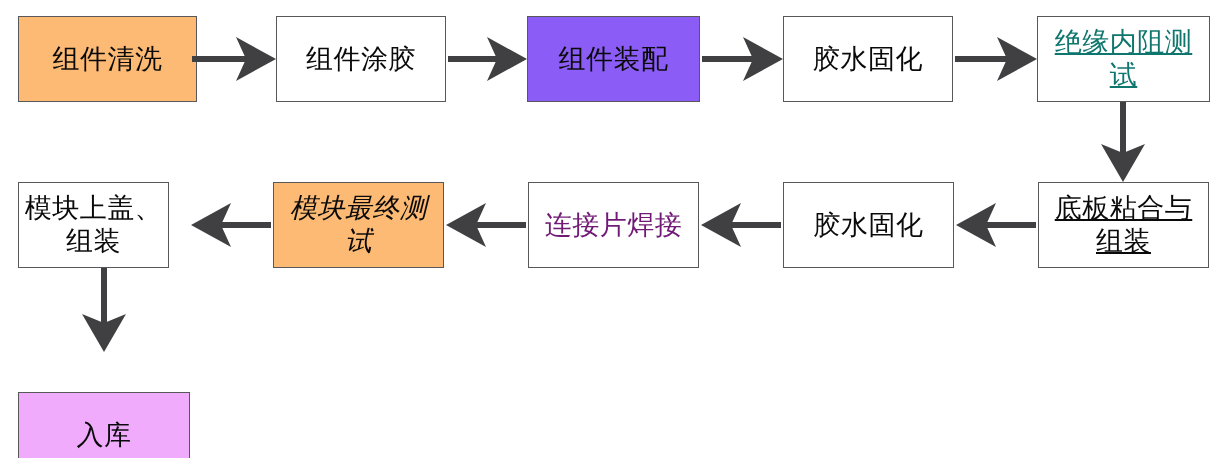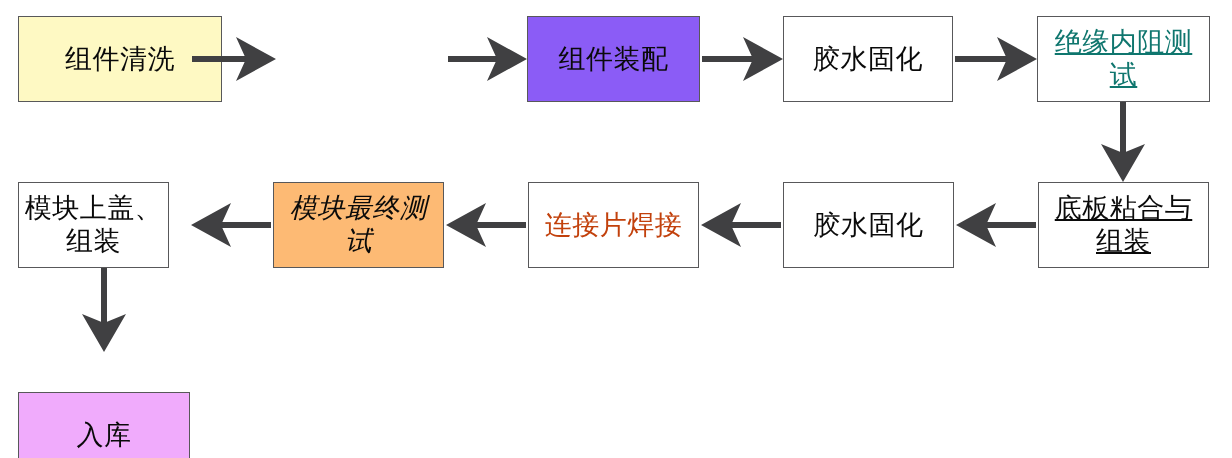--- a/index.html
+++ b/index.html
@@ -43,40 +43,43 @@
     width: 1232px;
     height: 458px;
     pointer-events: none;
   }
 </style>
 </head>
 <body>
 
 <div id="canvas" style="background: rgb(255, 255, 255);">
 
-  <div class="node" style="left: 18px; top: 16px; width: 204px; height: 86px; border-color: rgb(88, 88, 90); background: #fef9c3; color: rgb(10, 10, 10);">
+  <div class="node" style="left: 18px; top: 16px; width: 179px; height: 86px; border-color: rgb(88, 88, 90); background: #fdba74; color: rgb(10, 10, 10);">
     <span class="label">组件清洗</span>
+  </div>
+  <div class="node" style="left: 276px; top: 16px; width: 170px; height: 86px; border-color: rgb(88, 88, 90); background: rgb(255, 255, 255); color: rgb(10, 10, 10);">
+    <span class="label">组件涂胶</span>
   </div>
   <div class="node" style="left: 527px; top: 16px; width: 173px; height: 86px; border-color: rgb(88, 88, 90); background: #8b5cf6; color: rgb(10, 10, 10);">
     <span class="label">组件装配</span>
   </div>
   <div class="node" style="left: 783px; top: 16px; width: 170px; height: 86px; border-color: rgb(88, 88, 90); background: rgb(255, 255, 255); color: rgb(10, 10, 10);">
     <span class="label">胶水固化</span>
   </div>
   <div class="node" style="left: 1037px; top: 16px; width: 173px; height: 86px; border-color: rgb(88, 88, 90); background: rgb(255, 255, 255); color: #0f766e; text-decoration: underline;">
     <span class="label">绝缘内阻测试</span>
   </div>
 
   <div class="node" style="left: 18px; top: 182px; width: 151px; height: 86px; border-color: rgb(88, 88, 90); background: rgb(255, 255, 255); color: rgb(10, 10, 10); justify-content: center;">
     <span class="label">模块上盖、组装</span>
   </div>
   <div class="node" style="left: 273px; top: 182px; width: 171px; height: 86px; border-color: rgb(88, 88, 90); background: #fdba74; color: rgb(10, 10, 10); font-style: italic;">
     <span class="label">模块最终测试</span>
   </div>
-  <div class="node" style="left: 528px; top: 182px; width: 171px; height: 86px; border-color: rgb(88, 88, 90); background: rgb(255, 255, 255); color: #c2410c;">
+  <div class="node" style="left: 528px; top: 182px; width: 171px; height: 86px; border-color: rgb(88, 88, 90); background: rgb(255, 255, 255); color: #701a75;">
     <span class="label">连接片焊接</span>
   </div>
   <div class="node" style="left: 783px; top: 182px; width: 171px; height: 86px; border-color: rgb(88, 88, 90); background: rgb(255, 255, 255); color: rgb(10, 10, 10); text-align: center;">
     <span class="label">胶水固化</span>
   </div>
   <div class="node" style="left: 1038px; top: 182px; width: 171px; height: 86px; border-color: rgb(88, 88, 90); background: rgb(255, 255, 255); color: rgb(10, 10, 10); text-decoration: underline;">
     <span class="label">底板粘合与组装</span>
   </div>
 
   <div class="node" style="left: 18px; top: 352px; width: 172px; height: 86px; border-color: rgb(88, 88, 90); background: #f0abfc; color: rgb(10, 10, 10); margin-top: 40px;">

